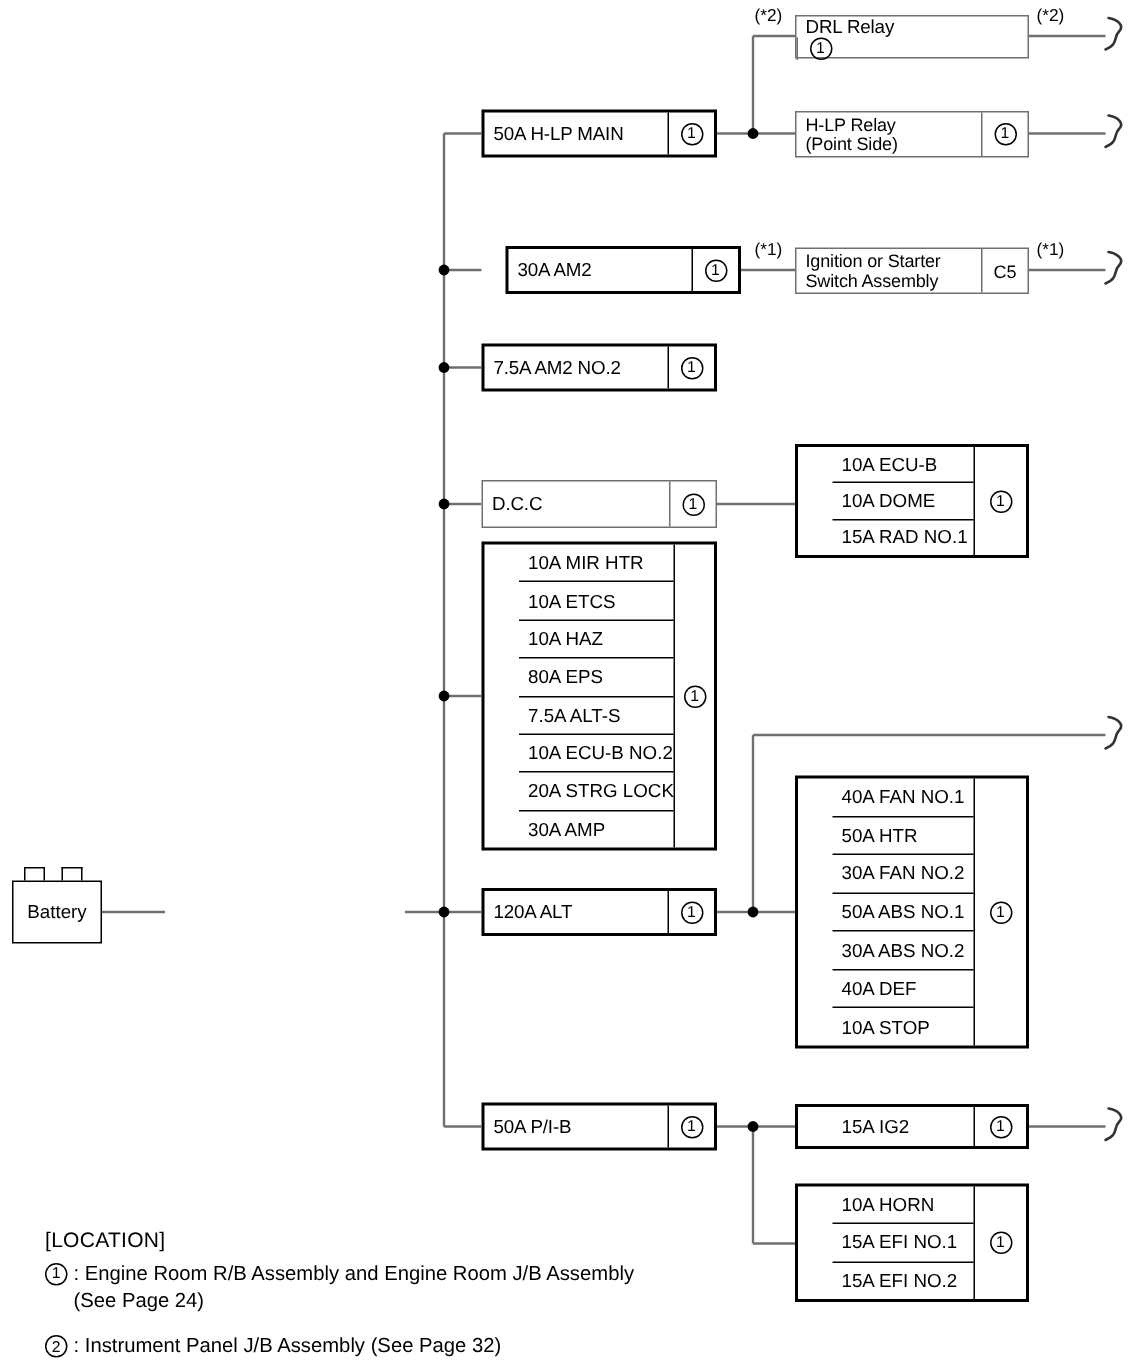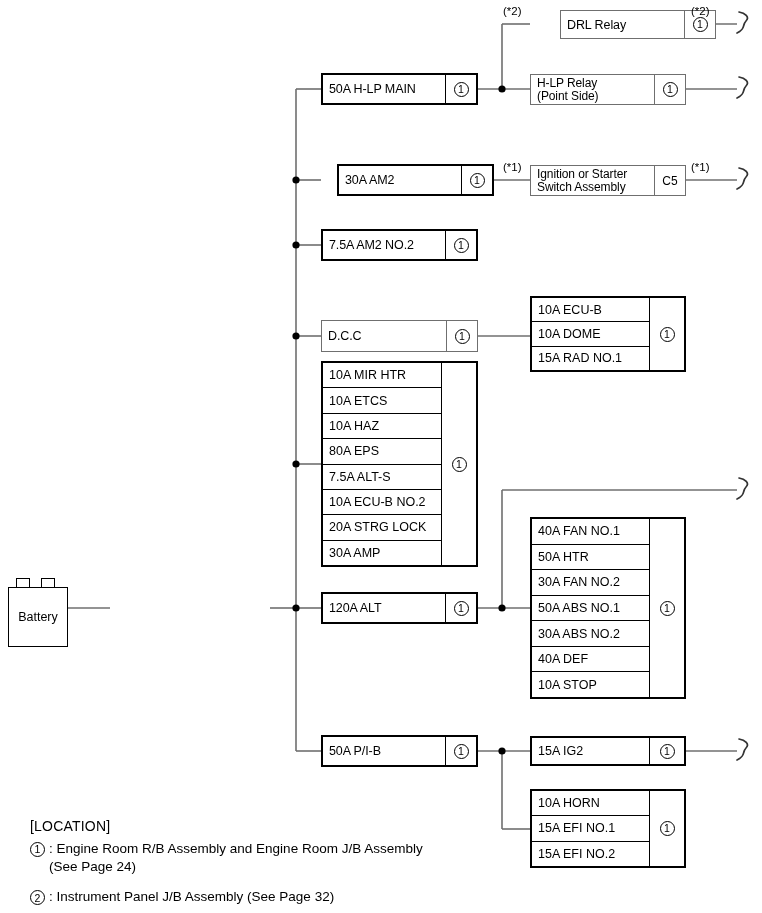--- a/index.html
+++ b/index.html
@@ -23,21 +23,21 @@
   }
   
   .thick{border:2.4px solid #000;}
   .thick .loc{border-left:1.3px solid #000;width:31px;}
   
   .thin{border:1.3px solid #6f6f6f;}
   .thin .loc{border-left:1.3px solid #6f6f6f;width:31px;}
 
   
   .group{position:absolute;box-sizing:border-box;border:2.4px solid #000;background:#fff;display:flex;}
-  .group .rows{flex:1 1 auto;display:flex;flex-direction:column;}
+  .group .rows{flex:1 1 auto;display:flex;flex-direction:column;margin-left:23px;}
   .group .rows .r{
     flex:1 1 0;display:flex;align-items:center;padding-left:6px;
     font-size:12.5px;border-bottom:1.6px solid #000;white-space:nowrap;
   }
   .group .rows .r:last-child{border-bottom:none;}
   .group .loccol{
     width:34px;border-left:1.6px solid #000;
     display:flex;align-items:center;justify-content:center;font-size:12.5px;
   }
 
@@ -45,21 +45,21 @@
   .circ{
     display:inline-flex;align-items:center;justify-content:center;
     width:15px;height:15px;border:1.1px solid #000;border-radius:50%;
     font-size:10.5px;line-height:1;box-sizing:border-box;
     font-family:"Liberation Sans","DejaVu Sans",sans-serif;
   }
 
   
   #battery{position:absolute;}
   #battery .body{
-    position:absolute;left:0;top:9px;width:60px;height:60px;
+    position:absolute;left:0;top:9px;width:60px;height:42px;
     border:1.3px solid #000;box-sizing:border-box;background:#fff;
     display:flex;align-items:center;justify-content:center;font-size:12.5px;
   }
   #battery .term{position:absolute;top:0;width:14px;height:10px;border:1.3px solid #000;border-bottom:none;box-sizing:border-box;background:#fff;}
   #battery .t1{left:8px;}
   #battery .t2{left:33px;}
 
   
   .mark{position:absolute;font-size:11.5px;white-space:nowrap;}
 
@@ -183,21 +183,21 @@
       </div>
   </div>
 
   <div class="box thick" style="left:321px;top:735px;width:157px;height:32px;">
     <div class="lbl" style="flex:1 1 auto;">50A P/I-B</div>
     <div class="loc">
         <span class="circ">1</span>
       </div>
   </div>
 
-  <div class="box thin" style="left:560px;top:10px;width:156px;height:29px;">
+  <div class="box thin" style="left:530px;top:10px;width:156px;height:29px;flex-direction:column;">
     <div class="lbl" style="flex:1 1 auto;">DRL Relay</div>
     <div class="loc">
         <span class="circ">1</span>
       </div>
   </div>
 
   <div class="box thin" style="left:530px;top:74px;width:156px;height:31px;gap:32px;">
     <div class="lbl" style="flex:1 1 auto;font-size:12px;line-height:1.08;">H-LP Relay
 (Point Side)</div>
     <div class="loc">

